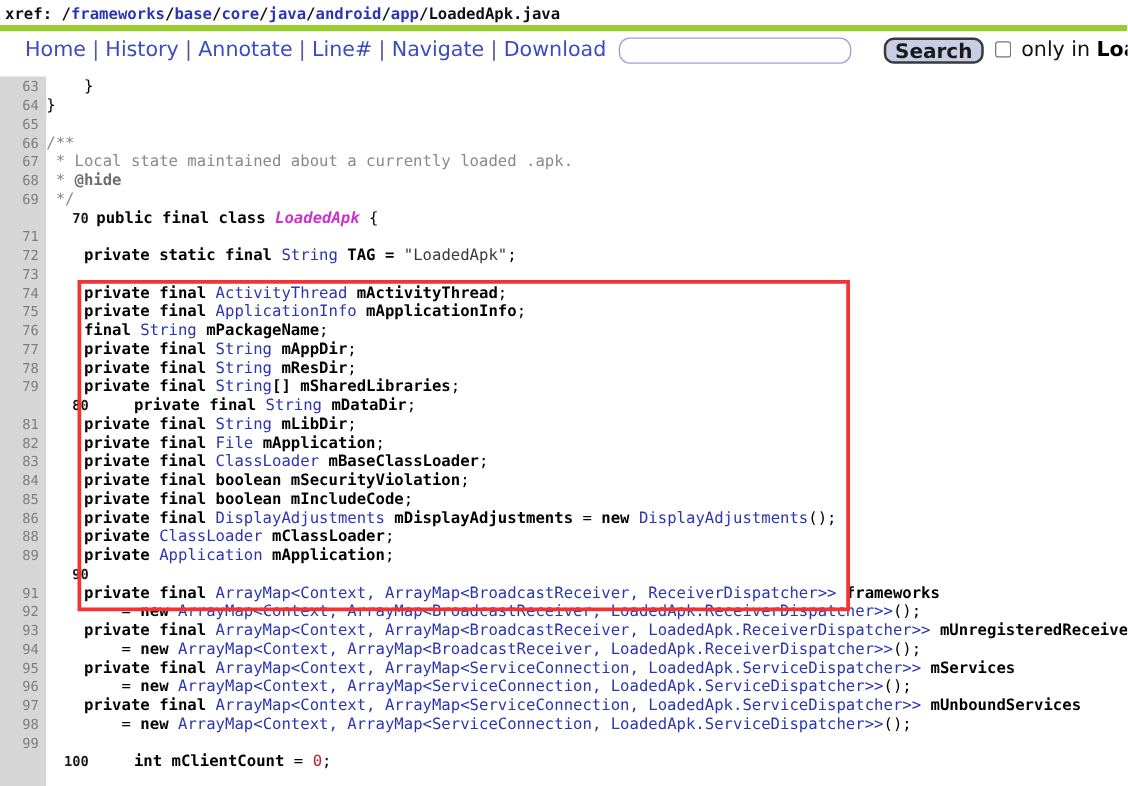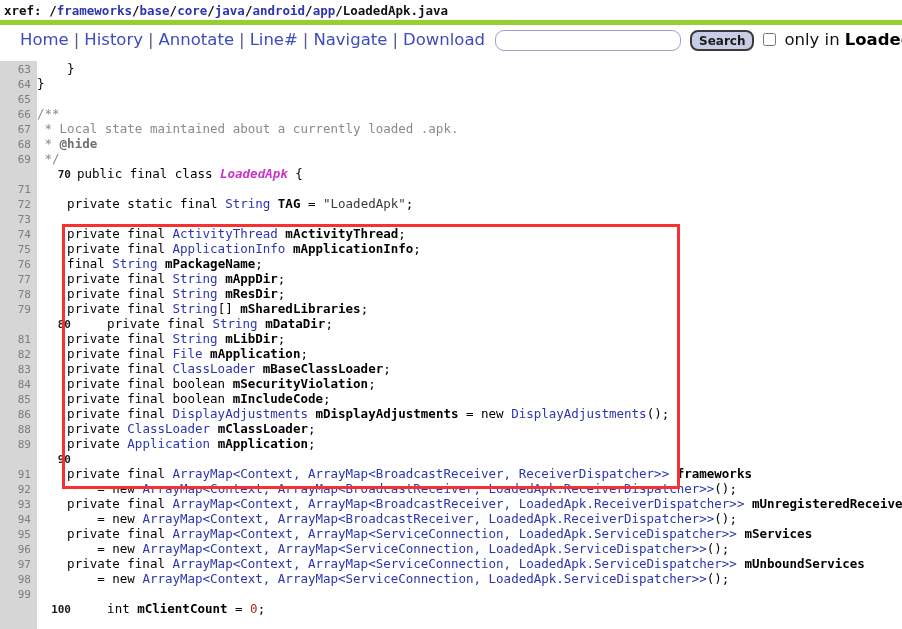--- a/index.html
+++ b/index.html
@@ -71,26 +71,26 @@
     border-radius: 9px;
     background: #ffffff;
     font-family: "DejaVu Sans", "Liberation Sans", sans-serif;
     font-size: 13px;
     padding: 1px 7px;
     outline: none;
     color: #222;
     box-sizing: content-box;
   }
   #search-button {
-    margin-left: 9px;
+    margin-left: 26px;
     background: #c6cde4;
     border: 2px solid #3a3a3a;
     border-radius: 8px;
     font-family: "DejaVu Sans", "Liberation Sans", sans-serif;
-    font-size: 12px;
+    font-size: 16px;
     font-weight: bold;
     color: #1a1a1a;
     padding: 0px 7px 1px 7px;
     height: 21px;
     line-height: 18px;
     cursor: pointer;
   }
   #only-in-checkbox {
     margin-left: 9px;
     width: 13px;
@@ -153,21 +153,21 @@
     color: #1a1a1a;
     font-weight: bold;
     margin-left: 40px;
   }
   .code {
     display: inline;
     white-space: pre;
   }
 
   
-  .kw   { color: #000000; font-weight: normal; }
+  .kw   { color: #000000; font-weight: bold; }
   .typ  { color: #2b36b0; }
   .var  { color: #000000; font-weight: bold; }
   .cmt  { color: #8a8a8a; }
   .cmtb { color: #6f6f6f; font-weight: bold; }
   .str  { color: #3a3a3a; }
   .num  { color: #b22222; }
   .cls  { color: #cc33cc; font-weight: bold; font-style: italic; }
   .pl   { color: #000000; }
 
   

